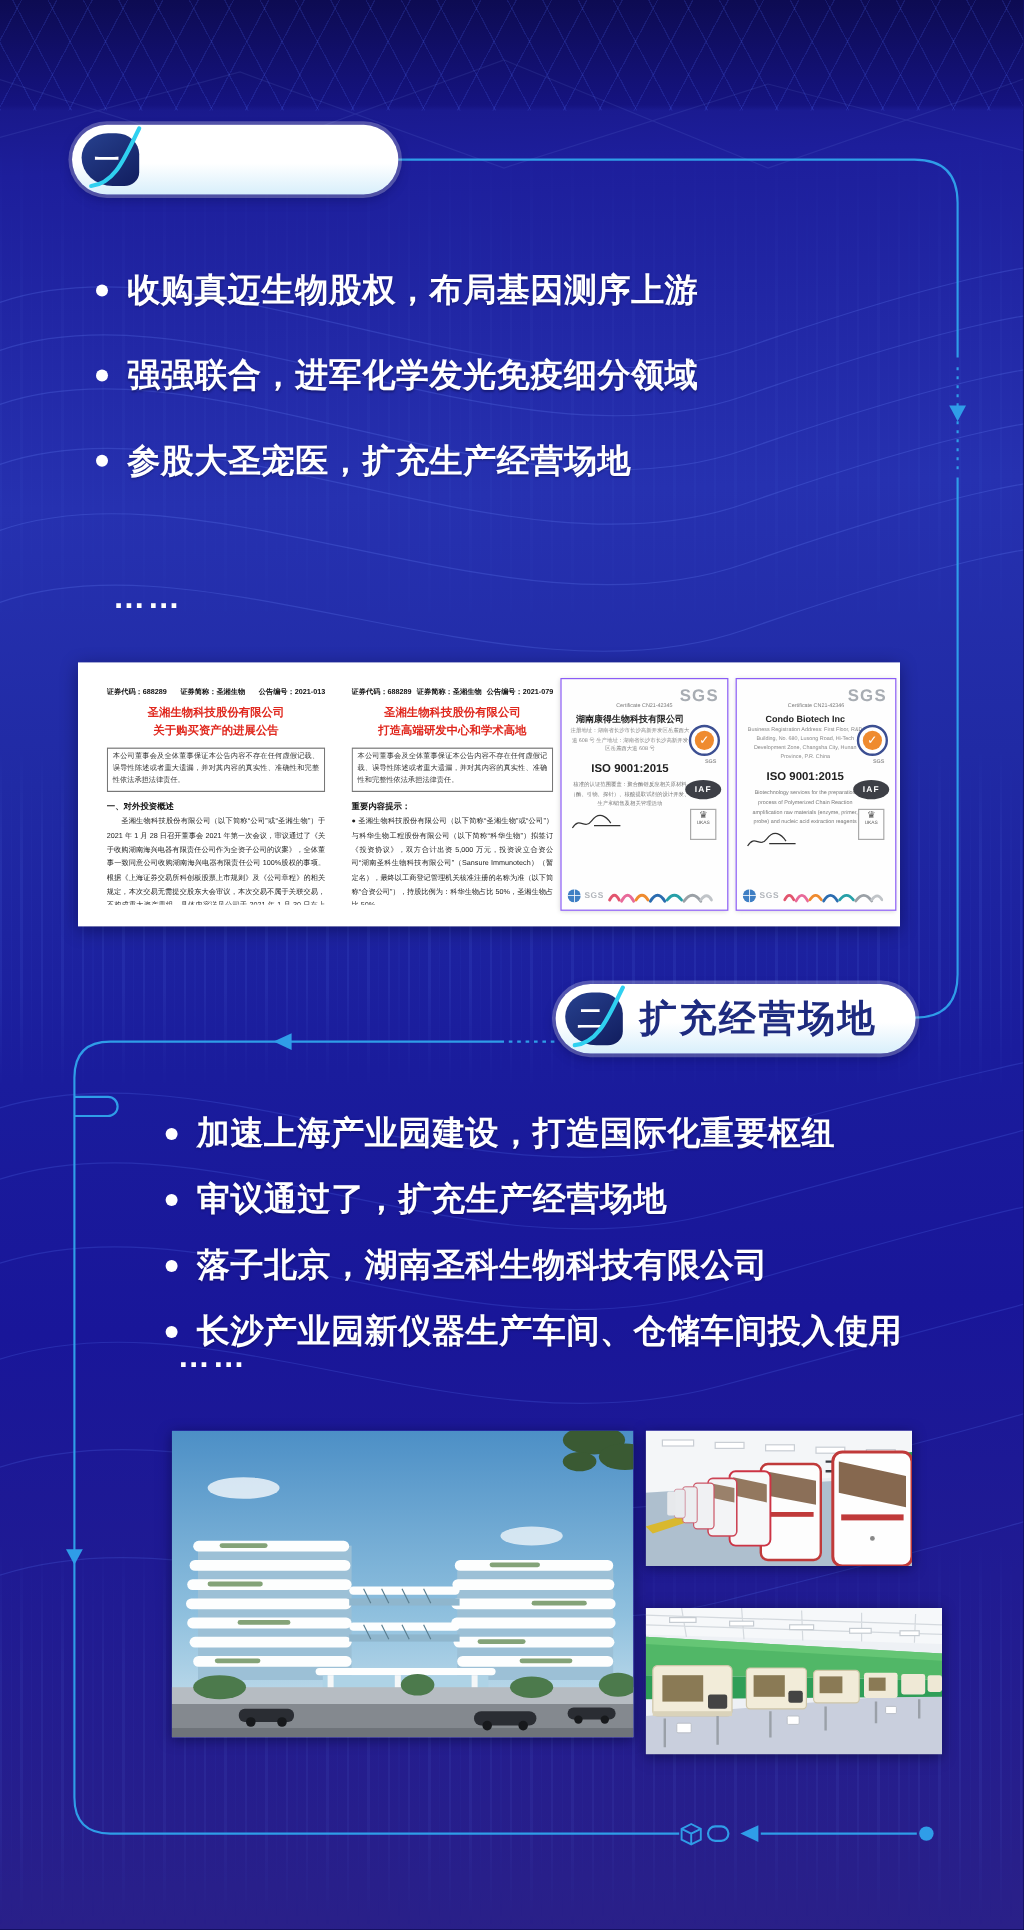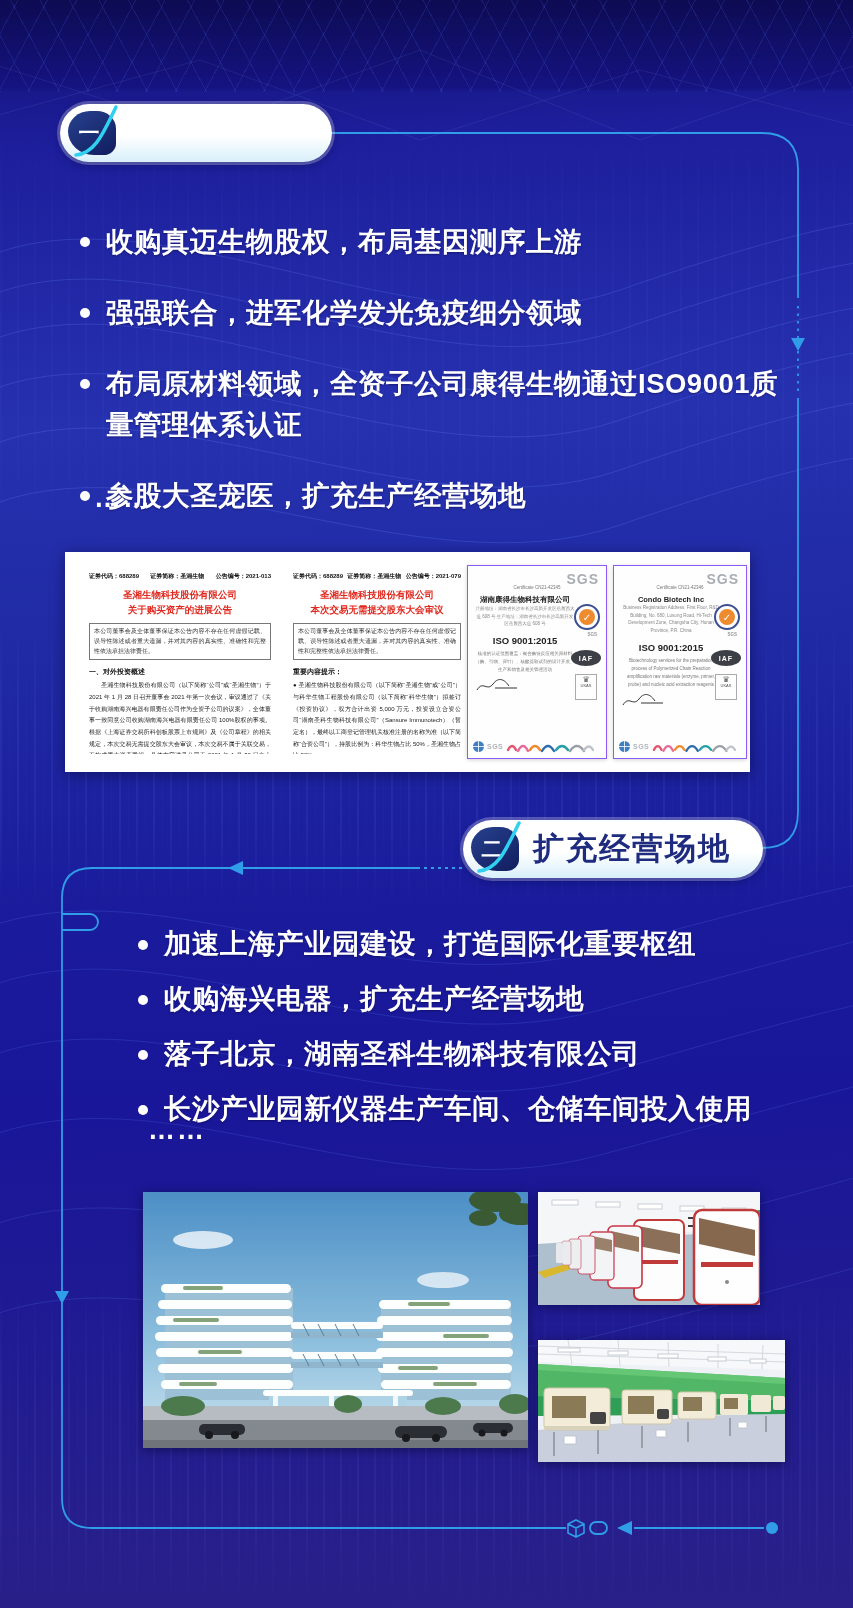--- a/index.html
+++ b/index.html
@@ -139,23 +139,20 @@
   </div>
 
   <ul class="bullets" style="left:64px;top:205px;width:718px;">
     <li>
         <span>收购真迈生物股权，布局基因测序上游</span>
       </li>
     <li>
         <span>强强联合，进军化学发光免疫细分领域</span>
       </li>
     <li>
-        <span>布局原材料领域，全资子公司康得生物通过ISO9001质量管理体系认证</span>
-      </li>
-    <li>
         <span>参股大圣宠医，扩充生产经营场地</span>
       </li>
   </ul>
   <div class="ellipsis" style="left:94px;top:483px;">……</div>
 
   <div class="docs-panel">
 
     <div class="doc" style="left:24px;width:182px;">
       <div class="doc-header">
         <span>证券代码：688289</span>
@@ -172,21 +169,21 @@
     </div>
 
     <div class="doc" style="left:228px;width:168px;">
       <div class="doc-header">
         <span>证券代码：688289</span>
         <span>证券简称：圣湘生物</span>
         <span>公告编号：2021-079</span>
       </div>
       <div class="doc-title">
         <div>圣湘生物科技股份有限公司</div>
-        <div>本次交易无需提交股东大会审议</div>
+        <div>打造高端研发中心和学术高地</div>
       </div>
       <div class="doc-notice">本公司董事会及全体董事保证本公告内容不存在任何虚假记载、误导性陈述或者重大遗漏，并对其内容的真实性、准确性和完整性依法承担法律责任。</div>
       <div class="doc-h">重要内容提示：</div>
       <div class="doc-body noindent">● 圣湘生物科技股份有限公司（以下简称“圣湘生物”或“公司”）与科华生物工程股份有限公司（以下简称“科华生物”）拟签订《投资协议》，双方合计出资 5,000 万元，投资设立合资公司“湖南圣科生物科技有限公司”（Sansure Immunotech）（暂定名），最终以工商登记管理机关核准注册的名称为准（以下简称“合资公司”），持股比例为：科华生物占比 50%，圣湘生物占比 50%。</div>
 
     </div>
 
     <div class="cert" style="left:402px;width:140px;">
       <div class="sgs-word">SGS</div>
       <div class="certno">Certificate CN21-42345</div>
@@ -269,21 +266,21 @@
       </svg>
     </div>
     <div class="pill-title">扩充经营场地</div>
   </div>
 
   <ul class="bullets tight" style="left:122px;top:908px;width:680px;">
     <li>
         <span>加速上海产业园建设，打造国际化重要枢纽</span>
       </li>
     <li>
-        <span>收购海兴电器，扩充生产经营场地</span>
+        <span>审议通过了，扩充生产经营场地</span>
       </li>
     <li>
         <span>落子北京，湖南圣科生物科技有限公司</span>
       </li>
     <li>
         <span>长沙产业园新仪器生产车间、仓储车间投入使用</span>
       </li>
   </ul>
   <div class="ellipsis" style="left:148px;top:1115px;">……</div>
 

